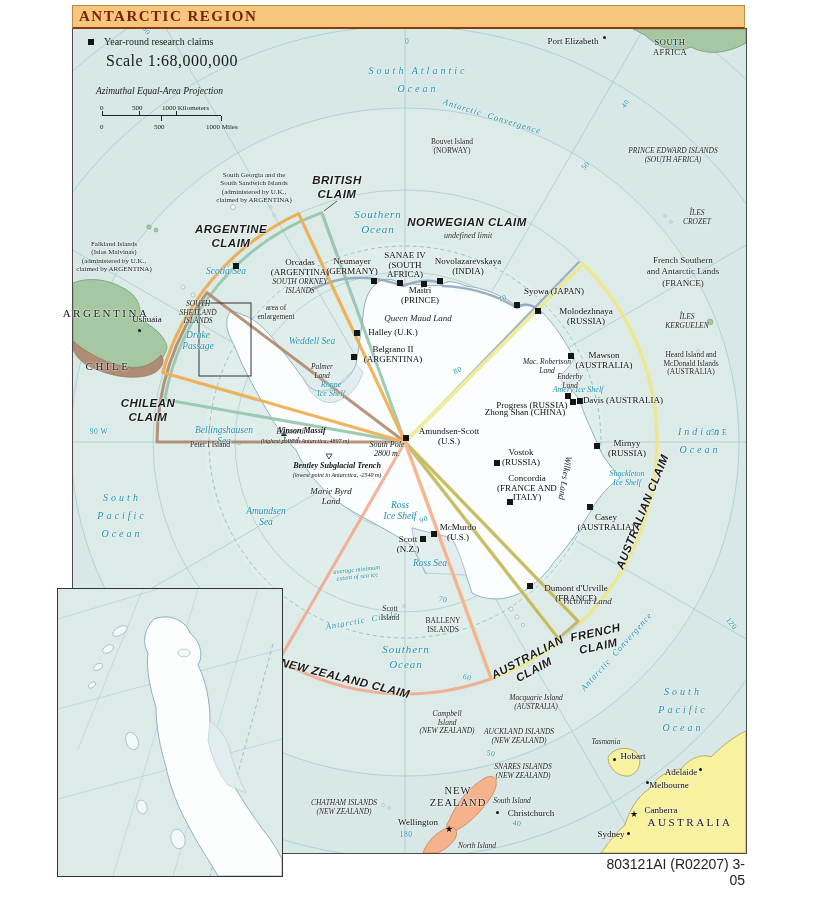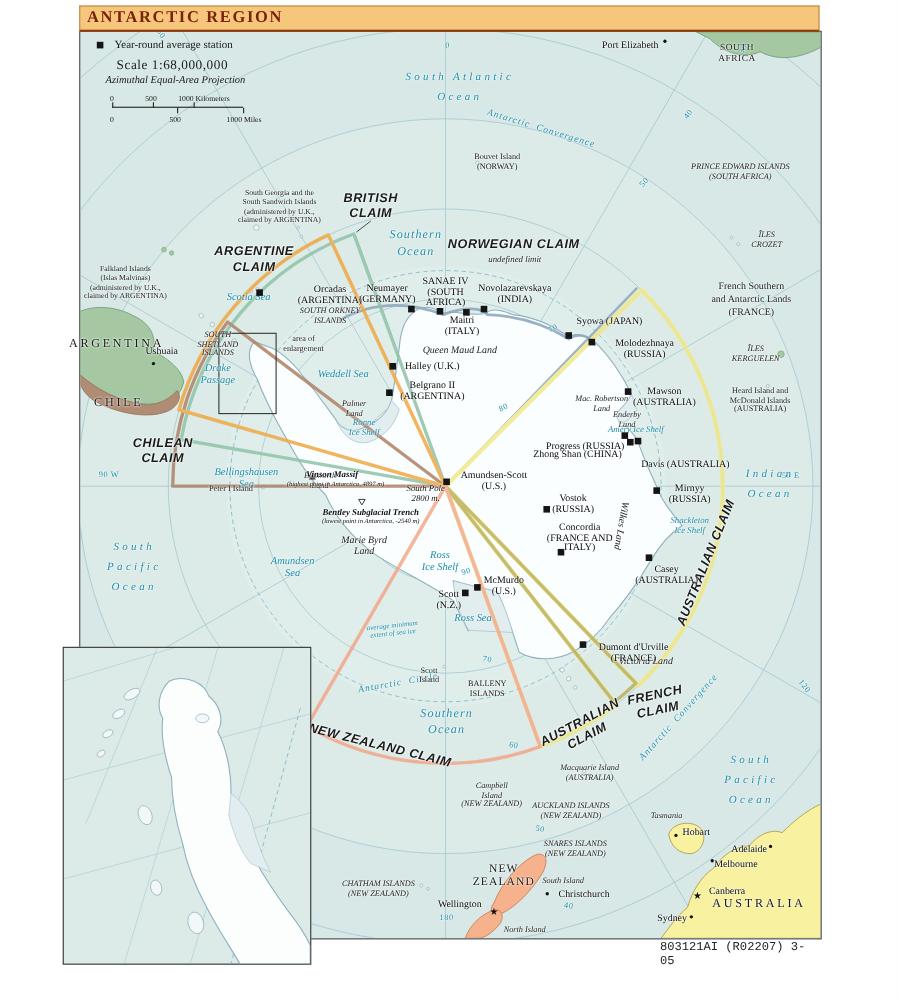--- a/index.html
+++ b/index.html
@@ -47,29 +47,29 @@
   .note{color:#111;font-size:7.4px;line-height:1.3;text-align:left;z-index:12;}
   .slabel{color:#0c0c0c;font-size:9px;line-height:1.08;z-index:8;}
   .sq{position:absolute;width:6px;height:6px;background:#151515;z-index:8;}
   .dot{position:absolute;width:3px;height:3px;border-radius:50%;background:#111;z-index:8;}
   .star{position:absolute;font-size:9px;color:#111;z-index:8;line-height:1;}
   .citylbl{color:#0c0c0c;font-size:9px;z-index:8;}
   
   #legend{position:absolute;left:88px;top:36px;width:180px;z-index:9;}
   .leg-row{font-size:10px;}
   .leg-sq{display:inline-block;width:6px;height:6px;background:#151515;margin-right:10px;}
-  .leg-scale{font-size:12px;margin:5px 0 1px 18px;letter-spacing:.5px;}
+  .leg-scale{font-size:16px;margin:5px 0 16px 18px;letter-spacing:.5px;}
   .leg-proj{font-size:9.5px;font-style:italic;margin:1px 0 0 8px;}
   #sbar{position:relative;width:165px;height:36px;margin:3px 0 0 14px;font-size:7px;}
   .sb-line{position:absolute;left:0;top:16px;width:119px;height:1px;background:#222;}
   .tick{position:absolute;width:1px;background:#222;}
   .sb-l{position:absolute;}
   .leg-note{width:160px;font-size:7.6px;line-height:1.3;margin-top:7px;}
-  #credit{position:absolute;left:600px;top:856px;width:145px;text-align:left;font-size:11px;
-          font-family:Liberation Mono, monospace;color:#222;z-index:5;}
+  #credit{position:absolute;left:600px;top:856px;width:145px;text-align:right;font-size:14px;
+          font-family:Liberation Sans, sans-serif;color:#222;z-index:5;}
 </style>
 </head>
 <body>
 
 <div id="page">
 
   <div id="banner">
     <span class="t">ANTARCTIC REGION</span>
   </div>
 
@@ -186,21 +186,21 @@
         <ellipse cx="74" cy="152" rx="6" ry="9" transform="rotate(-20 74 152)"></ellipse>
         <ellipse cx="84" cy="218" rx="5" ry="7" transform="rotate(-15 84 218)"></ellipse>
         <ellipse cx="120" cy="250" rx="7" ry="10" transform="rotate(-15 120 250)"></ellipse>
         <ellipse cx="126" cy="64" rx="6" ry="4"></ellipse>
       </g>
     </svg>
   </div>
 
   <div id="legend">
     <div class="leg-row">
-      <span class="leg-sq"></span><span>Year-round average station</span>
+      <span class="leg-sq"></span><span>Year-round research claims</span>
     </div>
     <div class="leg-scale">Scale 1:68,000,000</div>
     <div class="leg-proj">Azimuthal Equal-Area Projection</div>
     <div id="sbar">
       <span class="sb-l" style="left:-2px;top:5px">0</span>
       <span class="sb-l" style="left:30px;top:5px">500</span>
       <span class="sb-l" style="left:60px;top:5px">1000 Kilometers</span>
       <div class="sb-line"></div>
       <span class="tick" style="left:0;top:12px;height:5px"></span>
       <span class="tick" style="left:37px;top:12px;height:5px"></span>
@@ -377,40 +377,40 @@
 (GERMANY)</div>
     <div class="sq" style="left: 397px; top: 280px; background: rgb(21, 21, 21);"></div>
     <div class="lbl slabel" style="left: 405px; top: 266px; transform: translate(-50%, -50%);">SANAE IV
 (SOUTH
 AFRICA)</div>
     <div class="sq" style="left: 437px; top: 278px; background: rgb(21, 21, 21);"></div>
     <div class="lbl slabel" style="left: 468px; top: 267px; transform: translate(-50%, -50%);">Novolazarevskaya
 (INDIA)</div>
     <div class="sq" style="left: 421px; top: 281px; background: rgb(21, 21, 21);"></div>
     <div class="lbl slabel" style="left: 420px; top: 296px; transform: translate(-50%, -50%);">Maitri
-(ITALY)</div>
+(PRINCE)</div>
     <div class="sq" style="left: 514px; top: 302px; background: rgb(21, 21, 21);"></div>
     <div class="lbl slabel" style="left: 554px; top: 292px; transform: translate(-50%, -50%);">Syowa (JAPAN)</div>
     <div class="sq" style="left: 535px; top: 308px; background: rgb(21, 21, 21);"></div>
     <div class="lbl slabel" style="left: 586px; top: 317px; transform: translate(-50%, -50%);">Molodezhnaya
 (RUSSIA)</div>
     <div class="sq" style="left: 354px; top: 330px; background: rgb(21, 21, 21);"></div>
     <div class="lbl slabel" style="left: 393px; top: 333px; transform: translate(-50%, -50%);">Halley (U.K.)</div>
     <div class="sq" style="left: 351px; top: 354px; background: rgb(21, 21, 21);"></div>
     <div class="lbl slabel" style="left: 393px; top: 355px; transform: translate(-50%, -50%);">Belgrano II
 (ARGENTINA)</div>
     <div class="sq" style="left: 568px; top: 353px; background: rgb(21, 21, 21);"></div>
     <div class="lbl slabel" style="left: 604px; top: 361px; transform: translate(-50%, -50%);">Mawson
 (AUSTRALIA)</div>
     <div class="sq" style="left: 565px; top: 393px; background: rgb(21, 21, 21);"></div>
     <div class="lbl slabel" style="left: 525px; top: 393px; transform: translate(-50%, -50%); margin-top: 20px;">Zhong Shan (CHINA)</div>
     <div class="sq" style="left: 570px; top: 399px; background: rgb(21, 21, 21);"></div>
     <div class="lbl slabel" style="left: 532px; top: 406px; transform: translate(-50%, -50%);">Progress (RUSSIA)</div>
     <div class="sq" style="left: 577px; top: 398px; background: rgb(21, 21, 21);"></div>
-    <div class="lbl slabel" style="left: 623px; top: 401px; transform: translate(-50%, -50%); margin-top: 21px;">Davis (AUSTRALIA)</div>
+    <div class="lbl slabel" style="left: 623px; top: 401px; transform: translate(-50%, -50%);">Davis (AUSTRALIA)</div>
     <div class="sq" style="left: 594px; top: 443px; background: rgb(21, 21, 21);"></div>
     <div class="lbl slabel" style="left: 627px; top: 449px; transform: translate(-50%, -50%);">Mirnyy
 (RUSSIA)</div>
     <div class="sq" style="left: 403px; top: 435px; background: rgb(21, 21, 21);"></div>
     <div class="lbl slabel" style="left: 449px; top: 437px; transform: translate(-50%, -50%);">Amundsen-Scott
 (U.S.)</div>
     <div class="sq" style="left: 494px; top: 460px; background: rgb(21, 21, 21);"></div>
     <div class="lbl slabel" style="left: 521px; top: 458px; transform: translate(-50%, -50%);">Vostok
 (RUSSIA)</div>
     <div class="sq" style="left: 507px; top: 499px; background: rgb(21, 21, 21);"></div>

